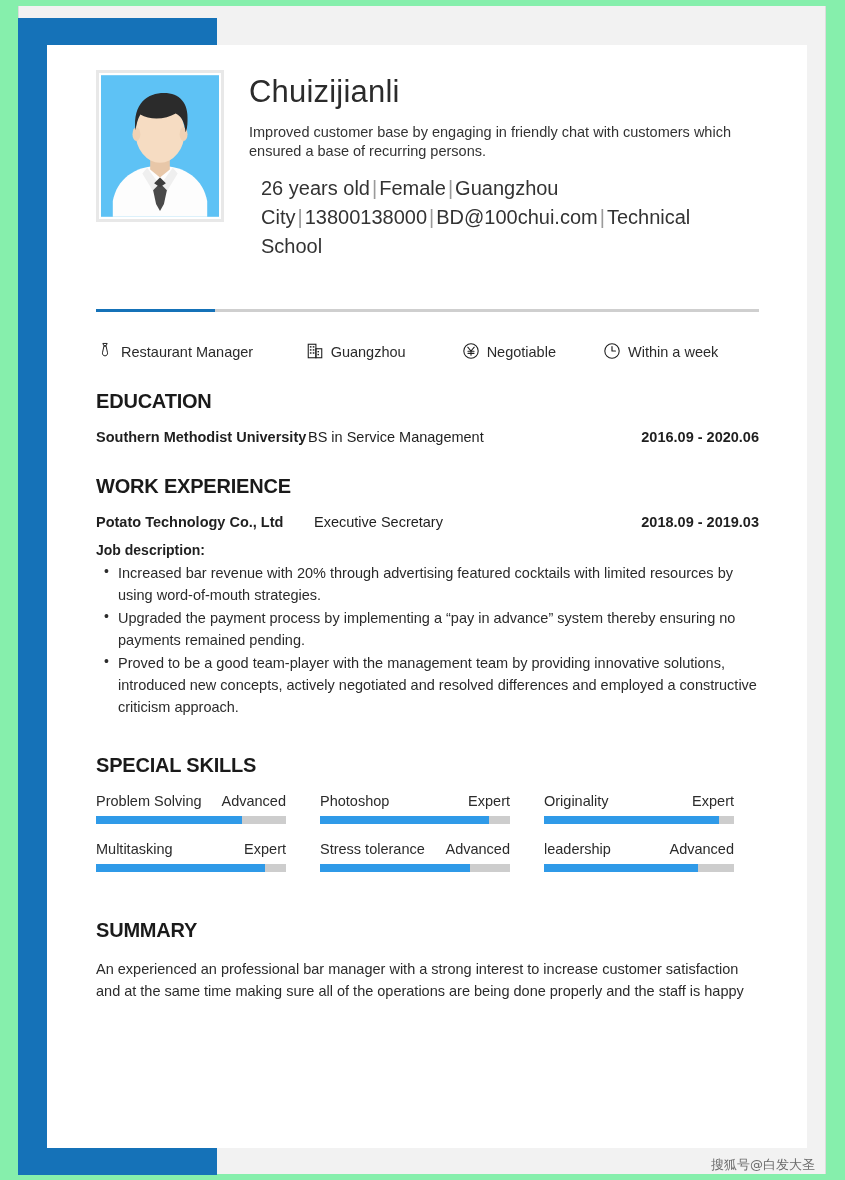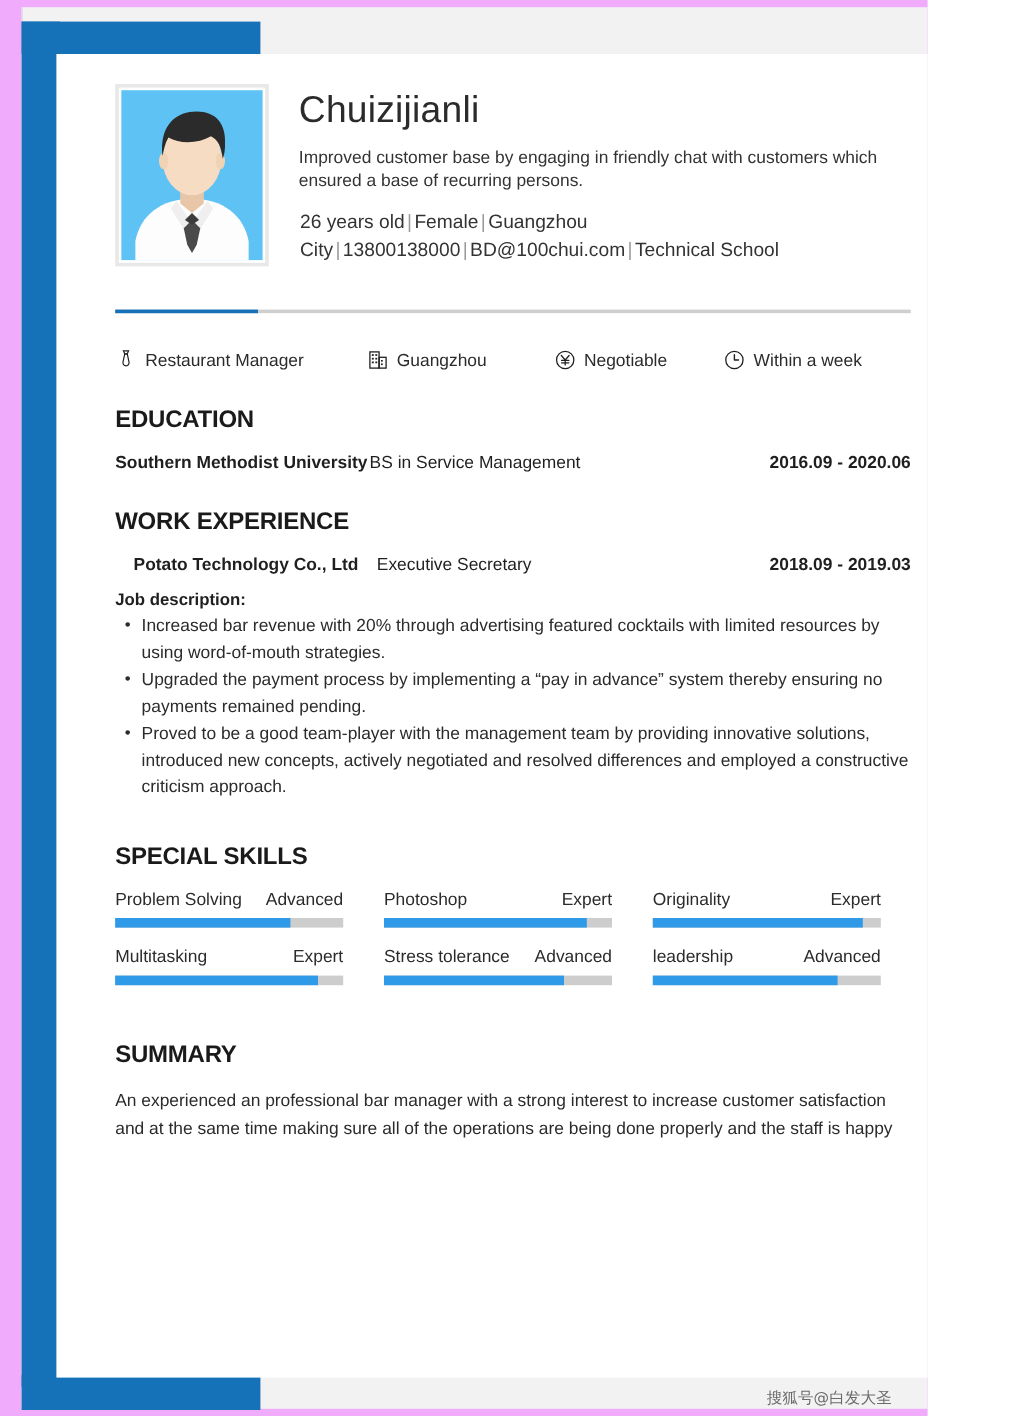--- a/index.html
+++ b/index.html
@@ -8,23 +8,23 @@
     background: #ffffff;
   }
   body {
     font-family: "Liberation Sans", sans-serif;
     -webkit-font-smoothing: antialiased;
   }
 
   
   .screen {
     position: relative;
-    width: 773px;
+    width: 845px;
     height: 1180px;
-    background: #f0abfc;
+    background: #86efac;
     overflow: hidden;
     box-sizing: border-box;
   }
   .outer-border {
     position: absolute;
     left: 18px;
     top: 6px;
     width: 808px;
     height: 1168px;
     border-left: 1px solid #dcdcdc;
@@ -110,24 +110,24 @@
     margin: 0 0 14px 0;
   }
   .tagline {
     font-size: 14.5px;
     color: #333333;
     line-height: 1.35;
     margin: 0 0 12px 0;
     max-width: 520px;
   }
   .contact {
-    font-size: 16px;
+    font-size: 20px;
     color: #333333;
     line-height: 1.45;
-    margin: 1px;
+    margin: 12px;
     max-width: 520px;
   }
   .contact .sep {
     color: #9a9a9a;
     padding: 0 2px;
   }
 
   
   .divider {
     margin-top: 36px;
@@ -194,21 +194,21 @@
     flex: 0 0 auto;
   }
   .entry-role {
     font-weight: 400;
     flex: 1 1 auto;
   }
   .entry-date {
     font-weight: 700;
     flex: 0 0 auto;
   }
-  .work-entry .entry-org { width: 218px; text-align: center; }
+  .work-entry .entry-org { width: 218px; }
 
   .job-desc-label {
     font-size: 14px;
     font-weight: 700;
     color: #1f1f1f;
     margin: 12px 0 4px 0;
   }
   ul.bullets {
     margin: 0;
     padding: 0 0 0 22px;

